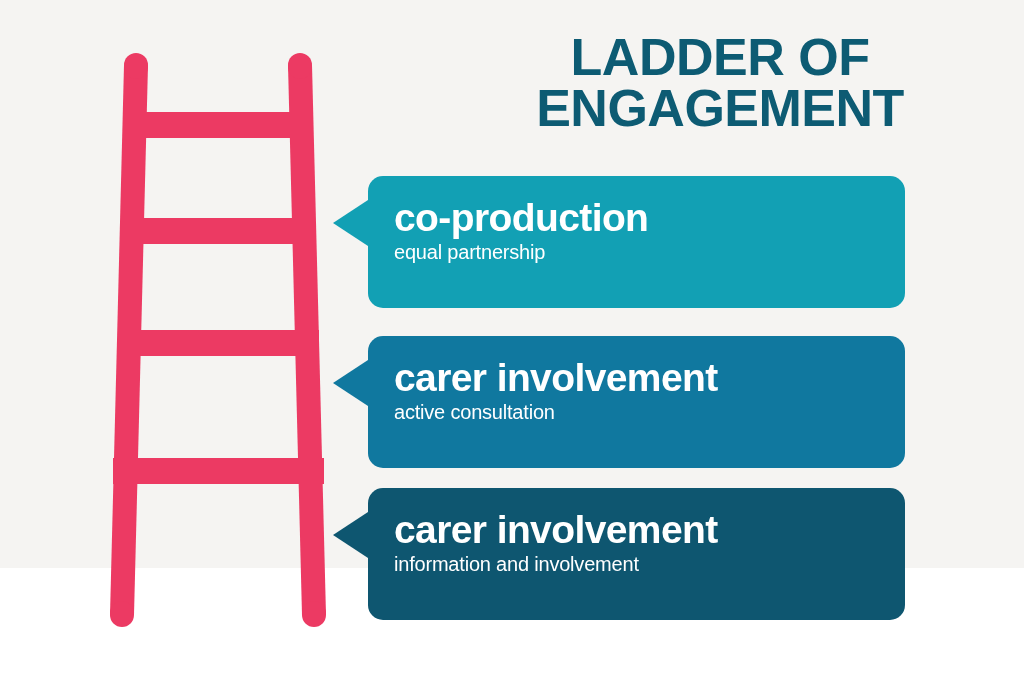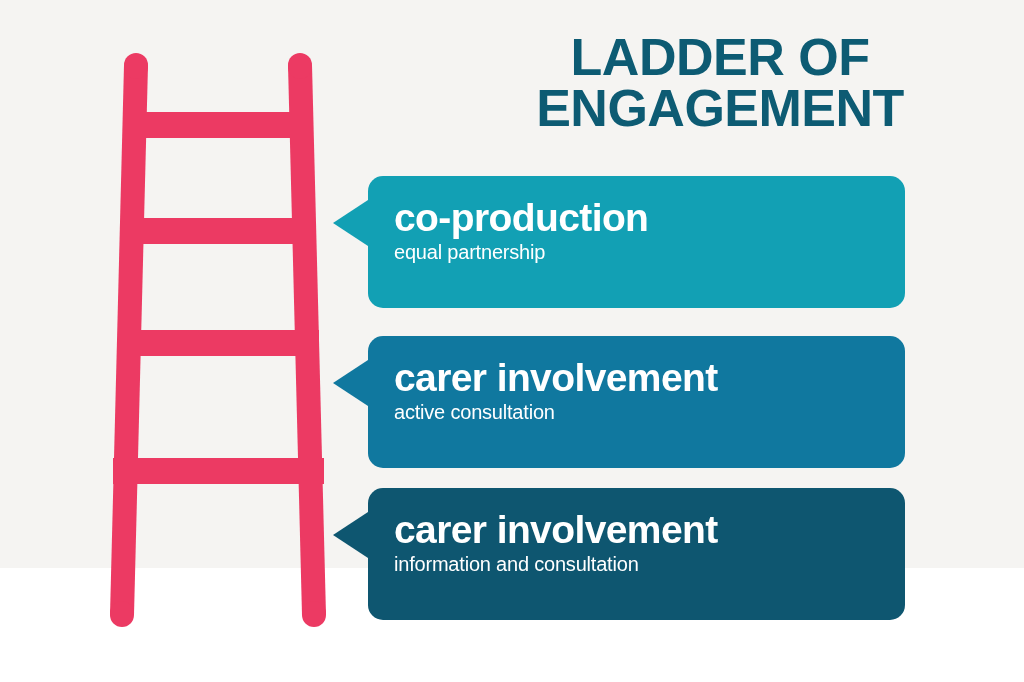--- a/index.html
+++ b/index.html
@@ -126,16 +126,16 @@
 
   <div class="card" id="card-1" style="background-color: rgb(16, 120, 159);">
     <span class="arrow" style="color: rgb(16, 120, 159);"></span>
     <div class="card-title">carer involvement</div>
     <div class="card-sub">active consultation</div>
   </div>
 
   <div class="card" id="card-2" style="background-color: rgb(14, 86, 112);">
     <span class="arrow" style="color: rgb(14, 86, 112);"></span>
     <div class="card-title">carer involvement</div>
-    <div class="card-sub">information and consultation</div>
+    <div class="card-sub">information and involvement</div>
   </div>
 
 </div>
 
 </body></html>

